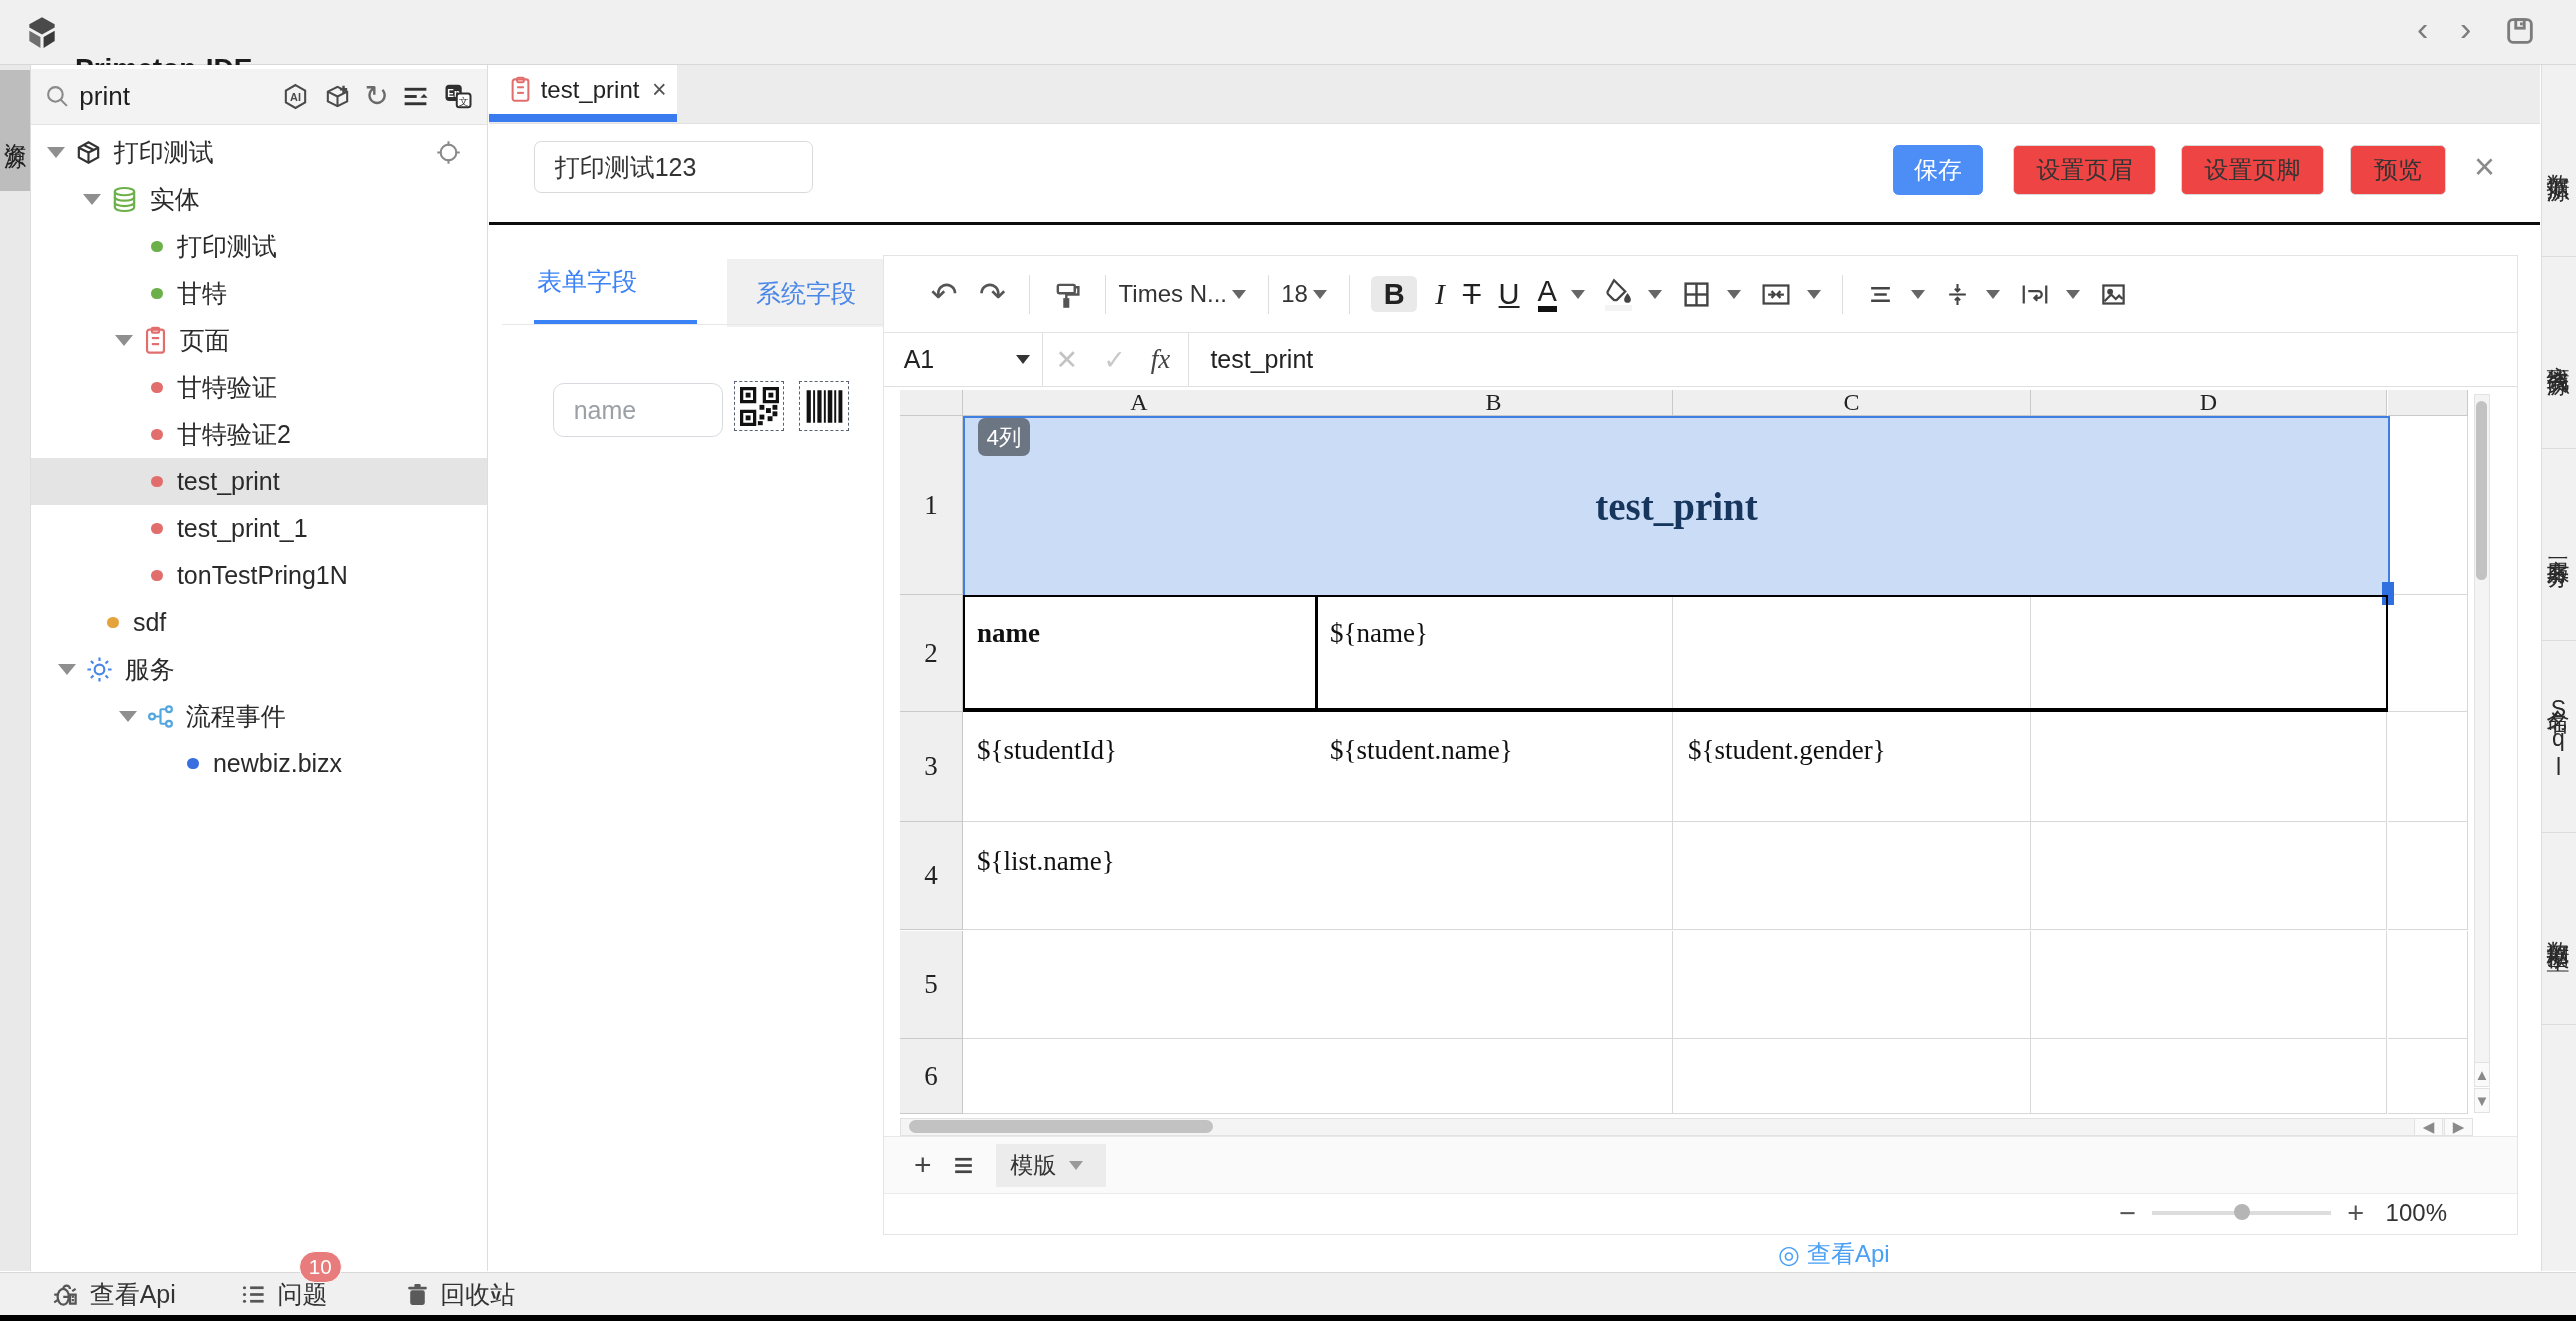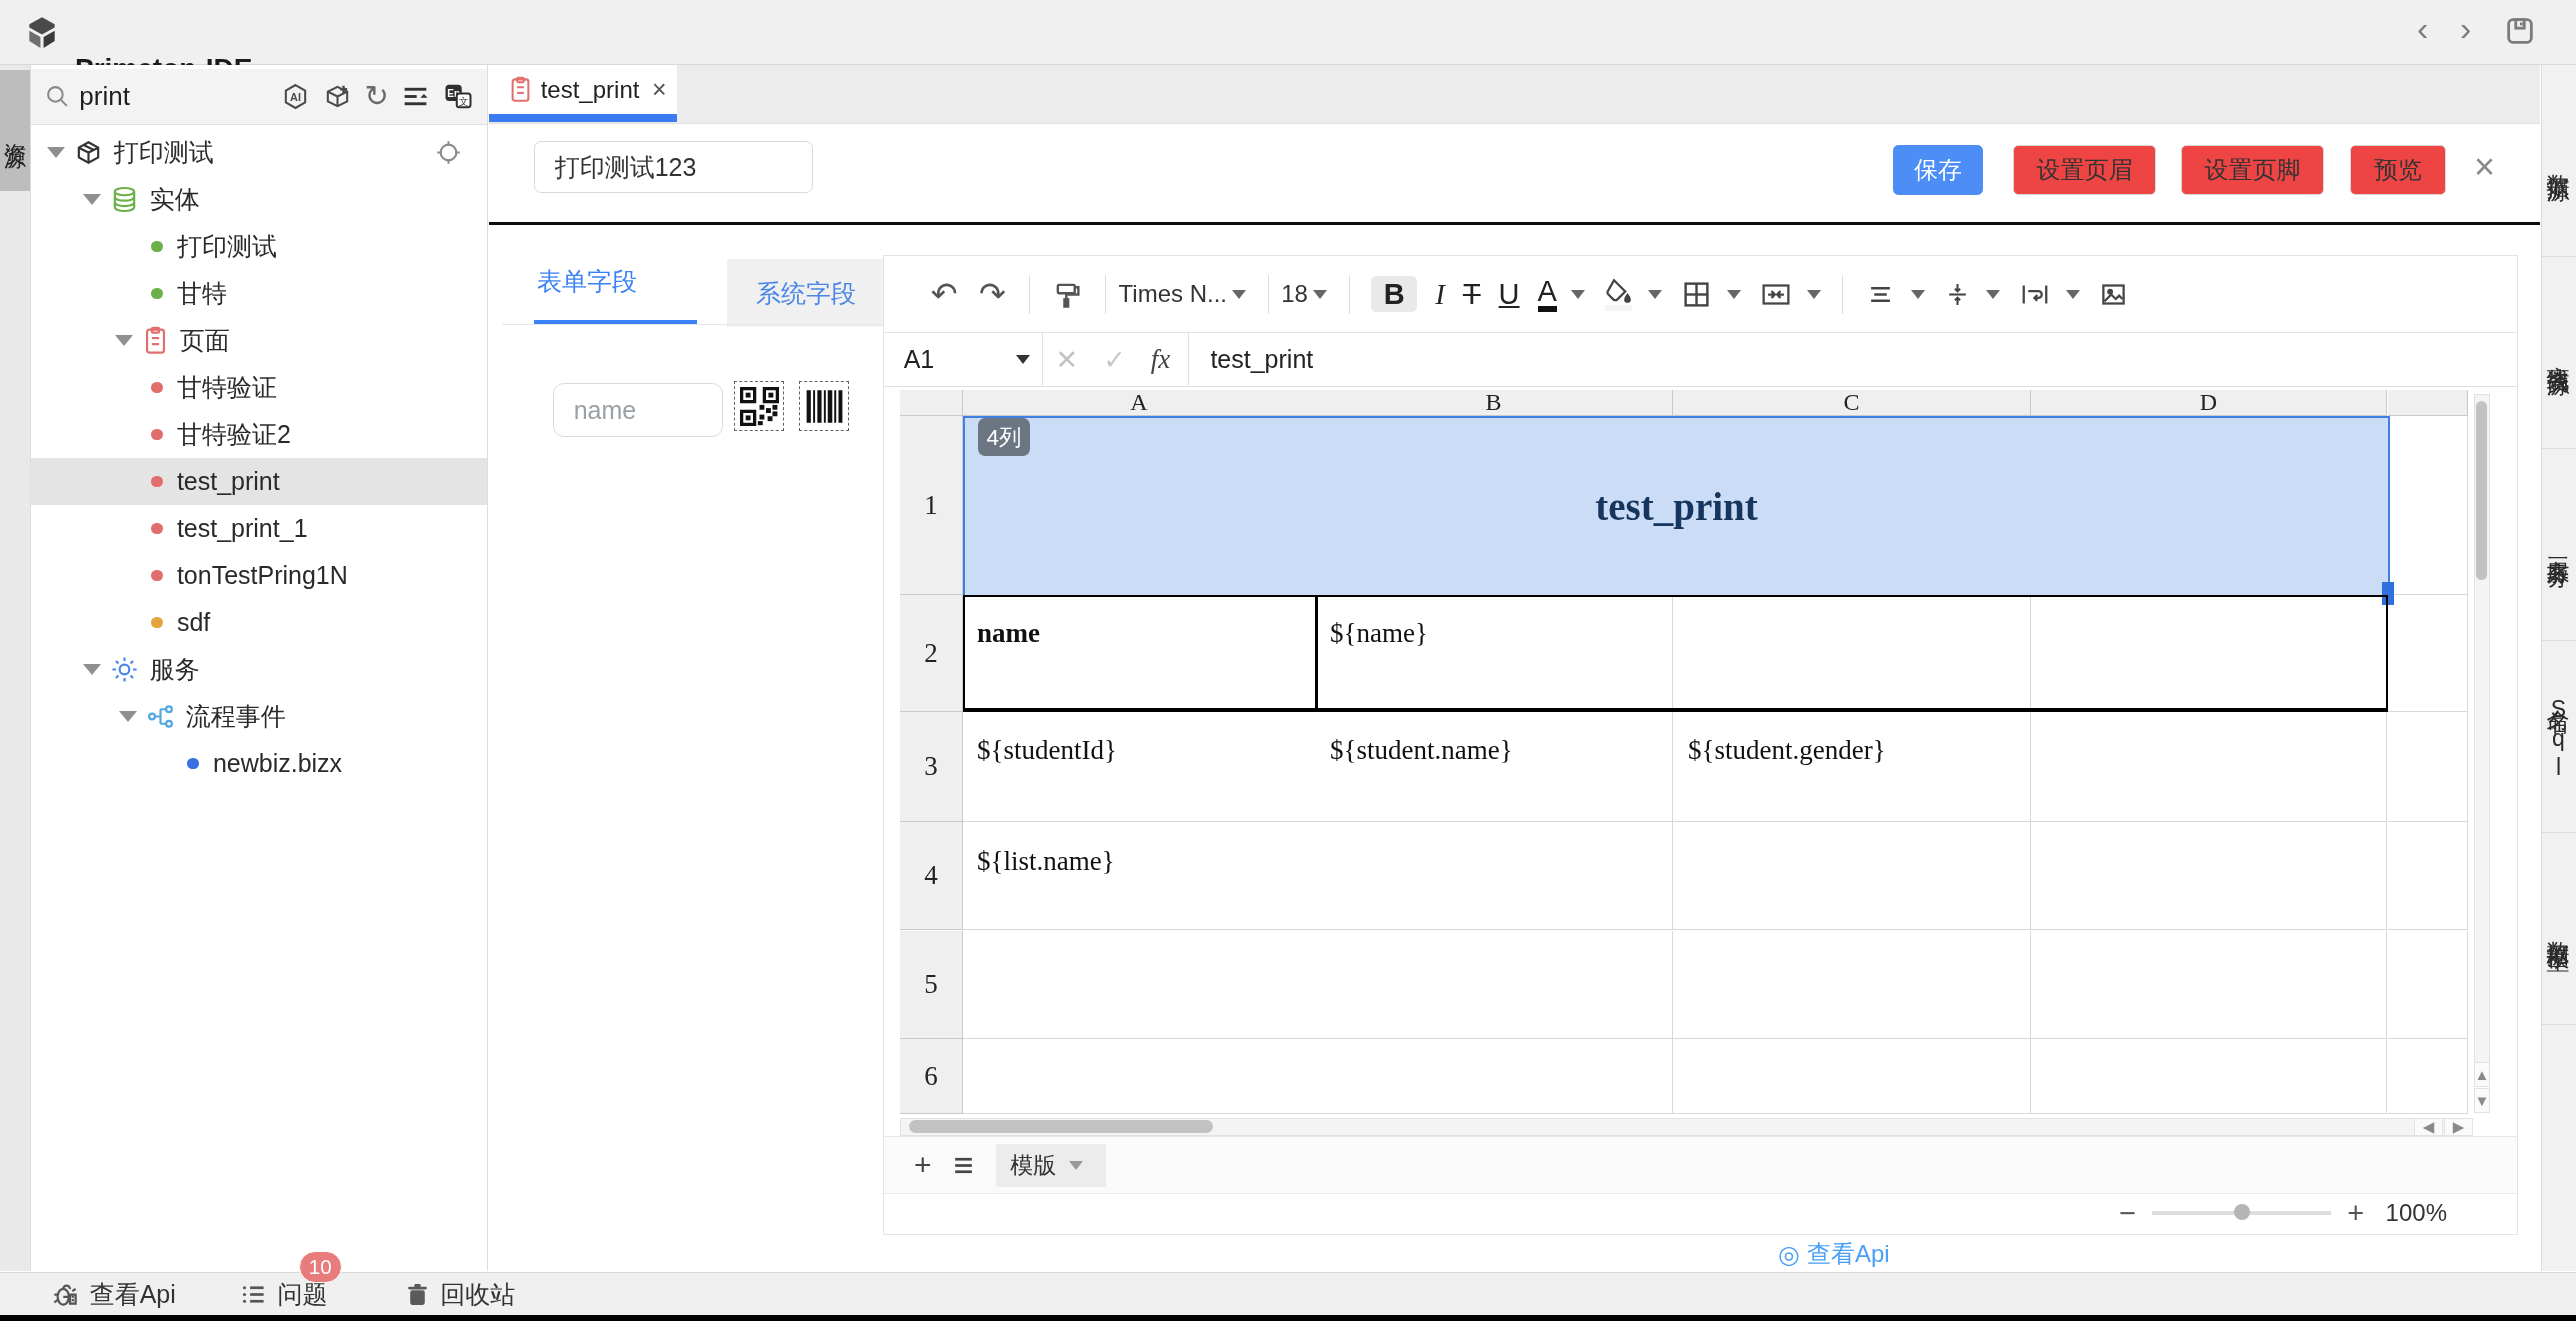--- a/index.html
+++ b/index.html
@@ -260,25 +260,25 @@
         <span>test_print</span>
       </div>
       <div class="trow" style="padding-left: 88px;">
         <span class="dot" style="background: rgb(226, 109, 109); margin-left: 32px;"></span>
         <span>test_print_1</span>
       </div>
       <div class="trow" style="padding-left: 88px;">
         <span class="dot" style="background: rgb(226, 109, 109); margin-left: 32px;"></span>
         <span>tonTestPring1N</span>
       </div>
-      <div class="trow" style="padding-left: 88px;">
+      <div class="trow" style="padding-left: 44px;">
         <span class="dot" style="background: rgb(229, 163, 60); margin-left: 32px;"></span>
         <span>sdf</span>
       </div>
-      <div class="trow" style="padding-left: 52px;">
+      <div class="trow" style="padding-left: 27px;">
         <span class="caret"></span>
         <span class="ticon">
           <svg width="29" height="29" viewBox="0 0 24 24" fill="none" stroke="#4a86e8" stroke-width="1.8">
             <circle cx="12" cy="12" r="4"></circle>
             <path d="M12 2v3M12 19v3M2 12h3M19 12h3M4.9 4.9l2.1 2.1M17 17l2.1 2.1M19.1 4.9L17 7M7 17l-2.1 2.1"></path>
           </svg>
         </span>
         <span>服务</span>
       </div>
       <div class="trow" style="padding-left: 88px;">

